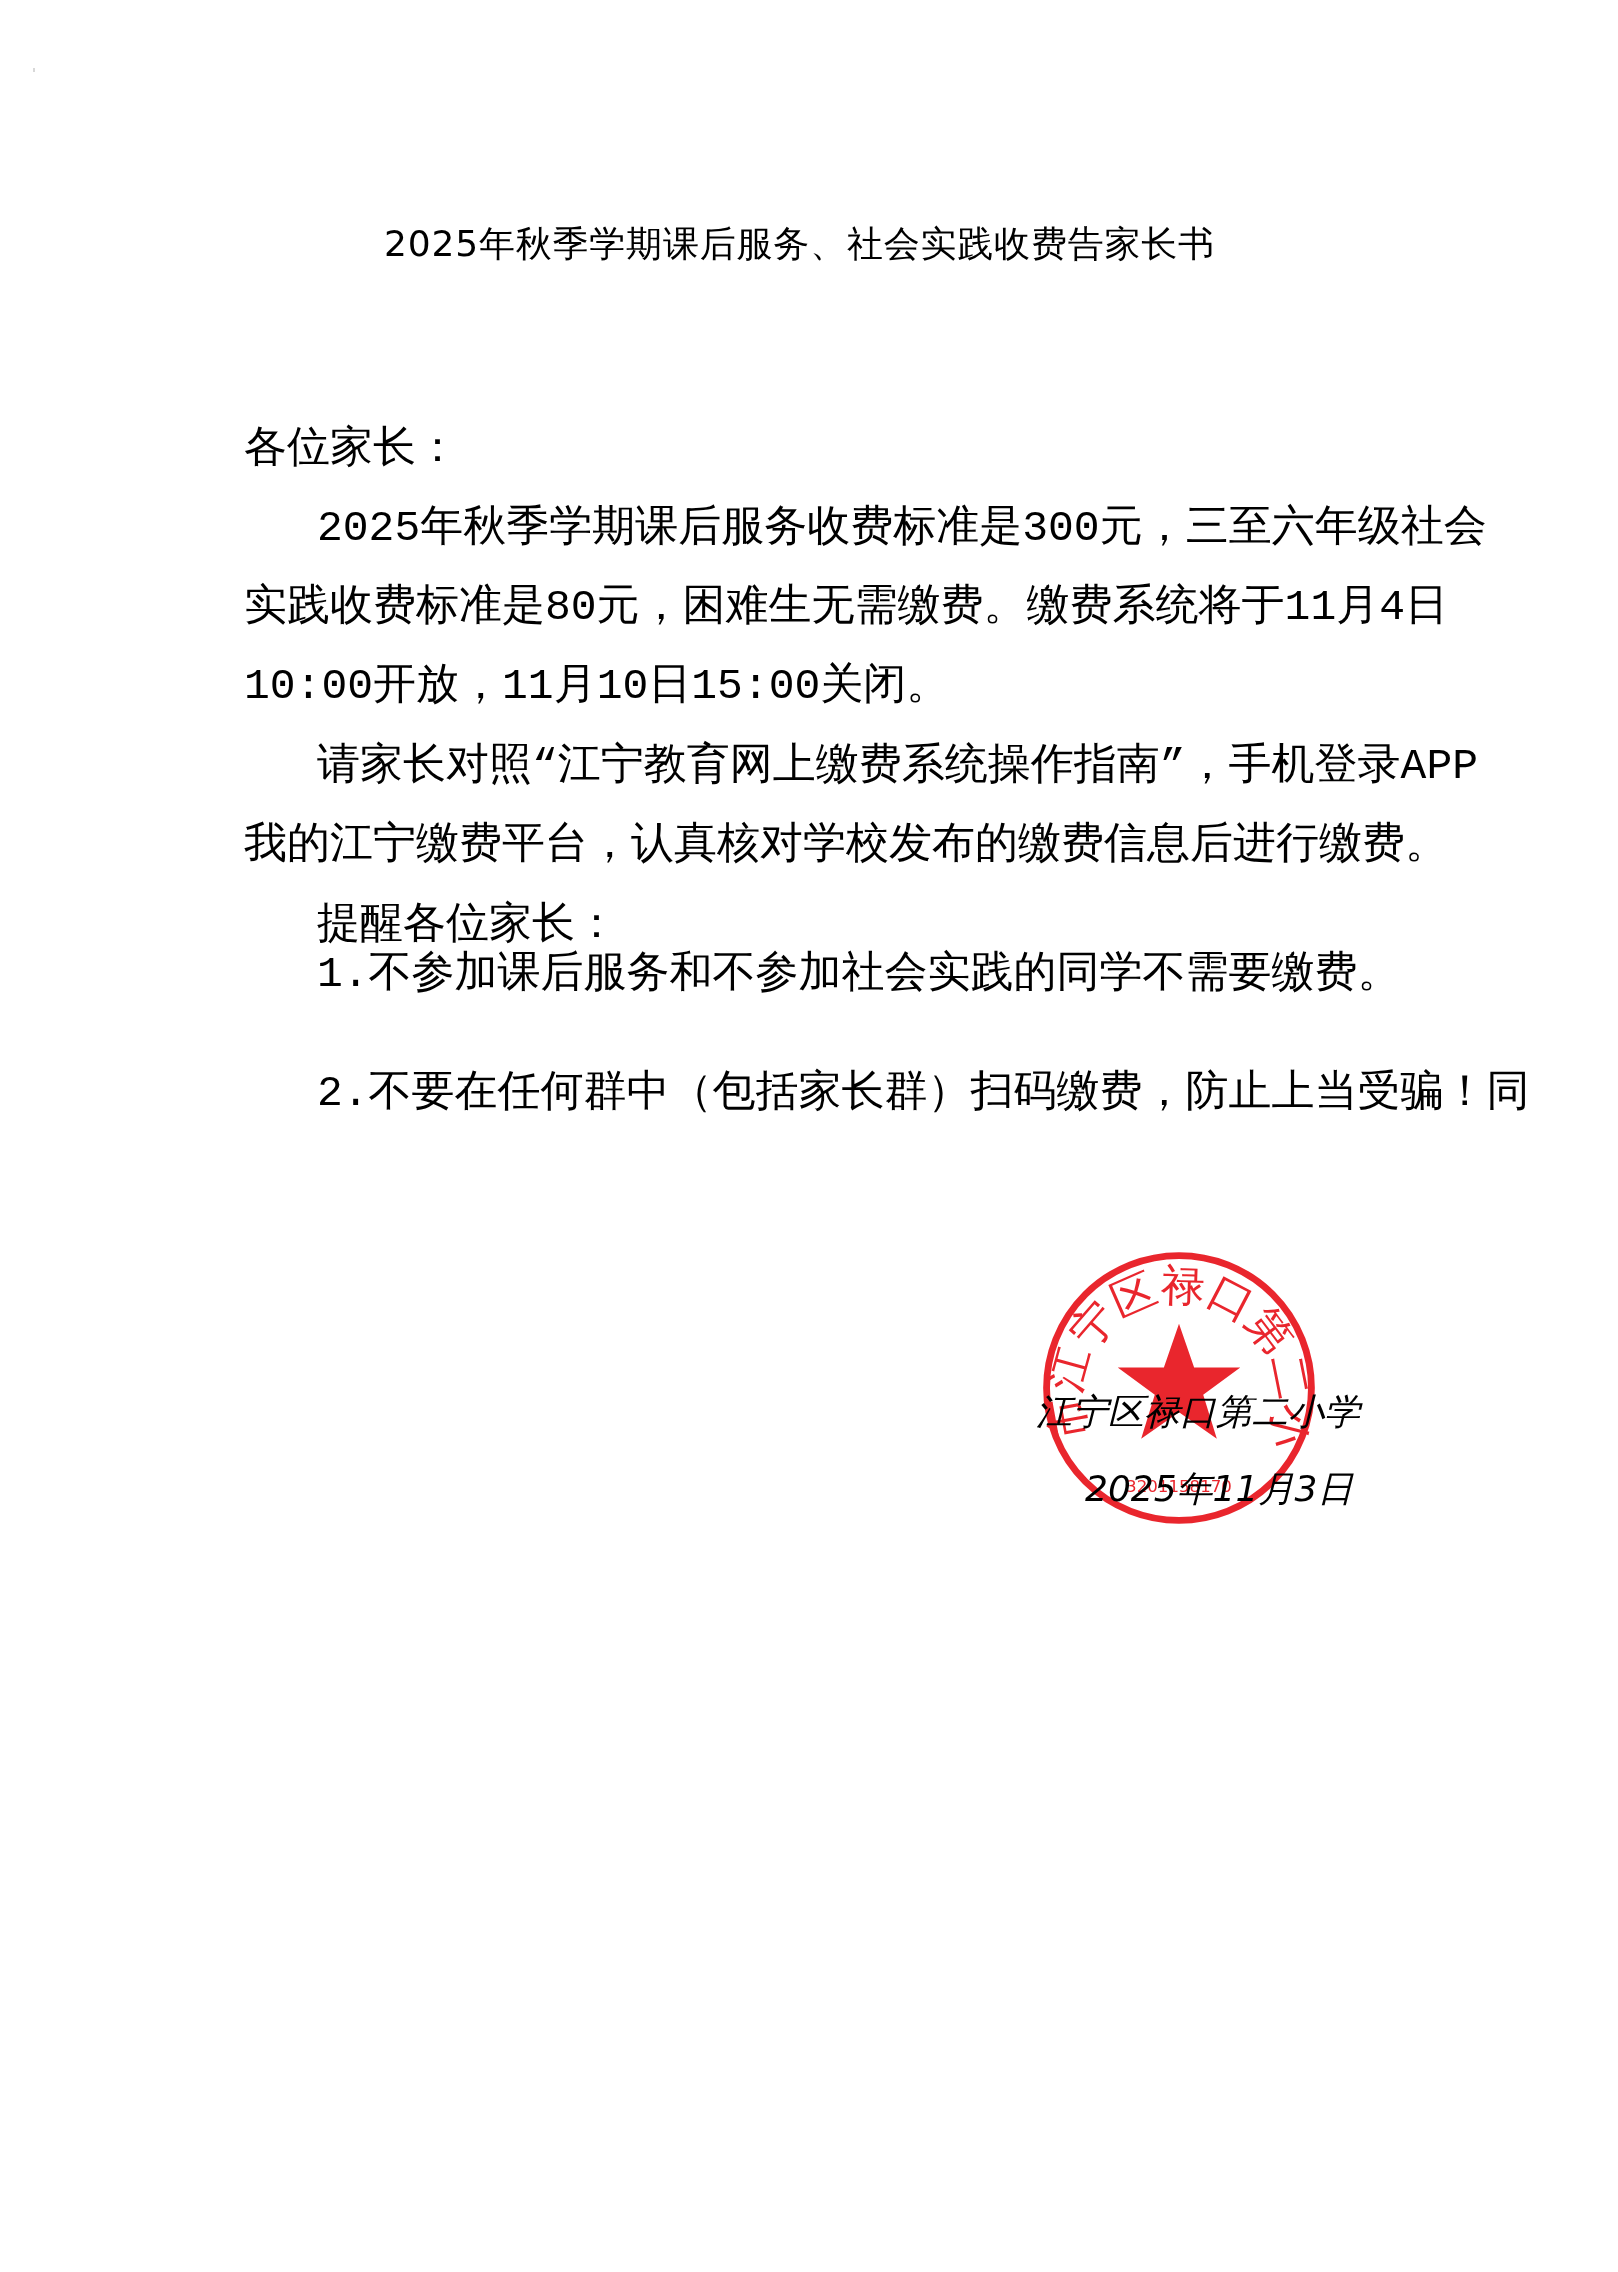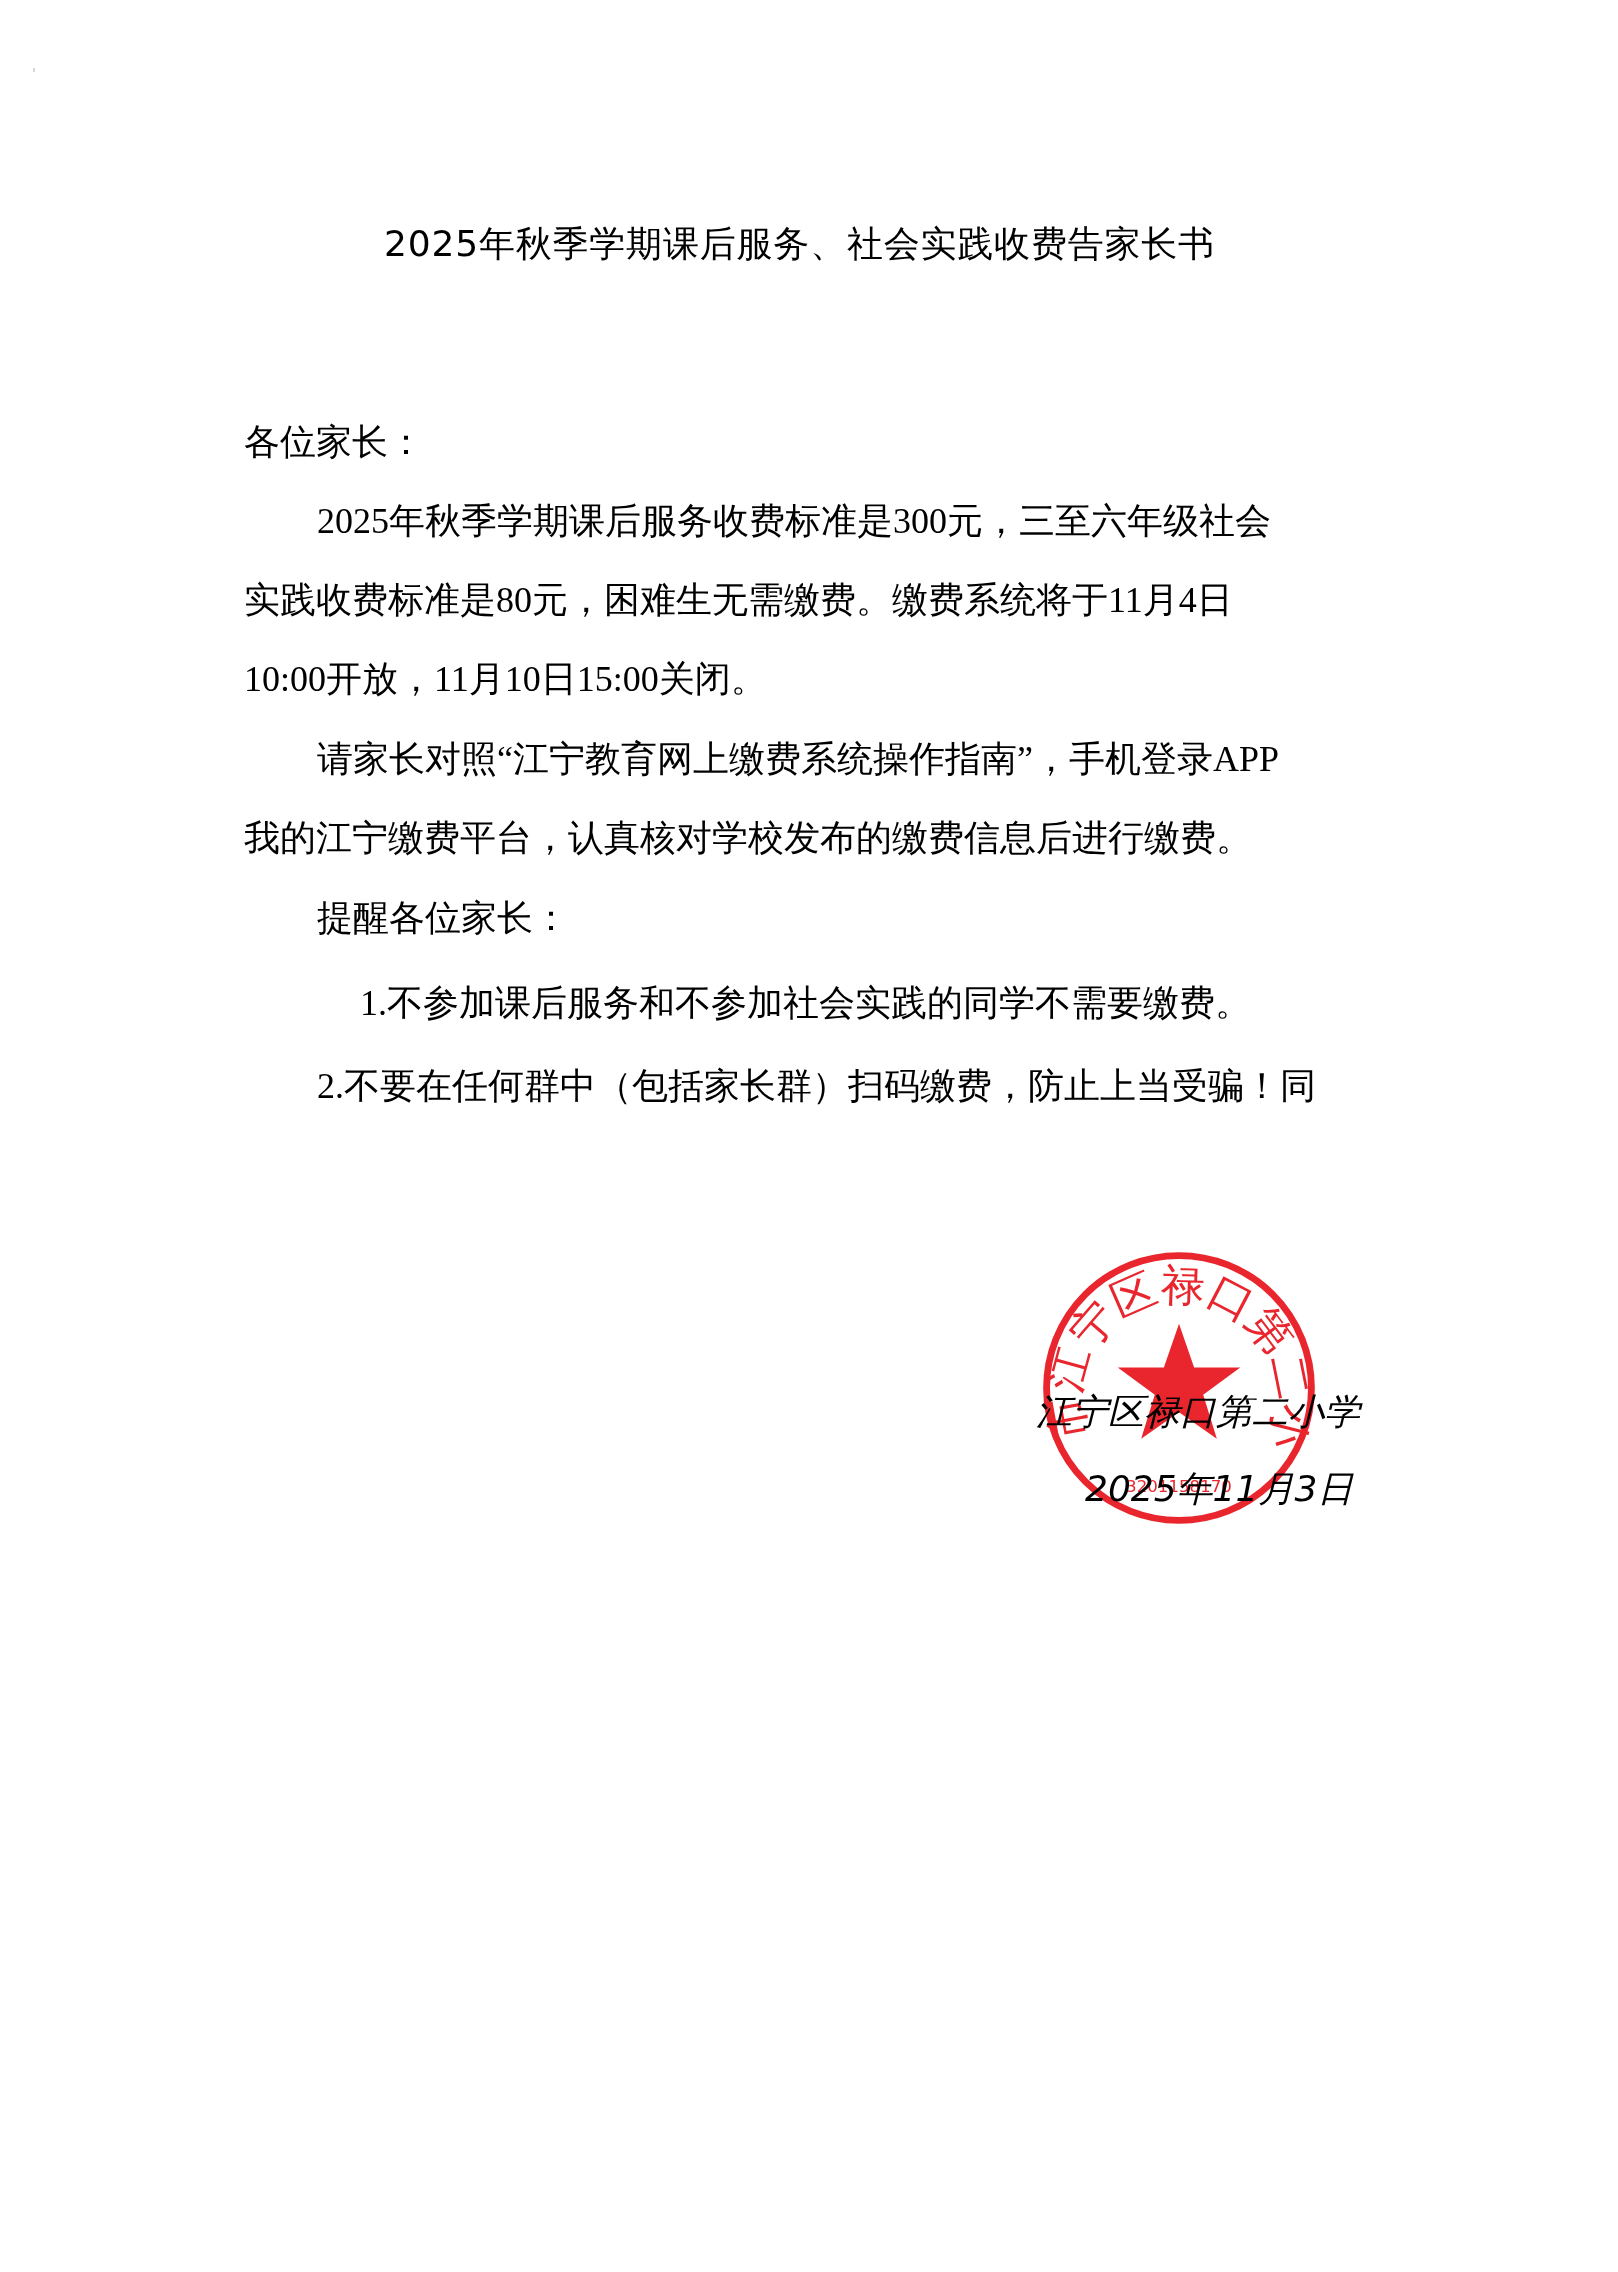--- a/index.html
+++ b/index.html
@@ -27,23 +27,23 @@
       left: 0;
       width: 1599px;
       text-align: center;
       font-size: 36px;
       letter-spacing: 0.8px;
       font-family: "DejaVu Sans", "Liberation Sans", sans-serif;
     }
     .line {
       position: absolute;
       left: 244px;
-      font-size: 36px;
+      font-size: 43px;
       white-space: nowrap;
-      font-family: Liberation Serif, serif;
+      font-family: Liberation Mono, monospace;
     }
     .indent { left: 317px; }
     .sig {
       position: absolute;
       font-size: 36px;
       white-space: nowrap;
       font-family: "DejaVu Sans", "Liberation Sans", sans-serif;
       z-index: 3;
       font-style: italic;
     }
@@ -76,21 +76,21 @@
 
   <div class="line indent" style="top:497px;">2025年秋季学期课后服务收费标准是300元，三至六年级社会</div>
   <div class="line" style="top:576px;text-align:center;">实践收费标准是80元，困难生无需缴费。缴费系统将于11月4日</div>
   <div class="line" style="top:655px;">10:00开放，11月10日15:00关闭。</div>
 
   <div class="line indent" style="top:735px;">请家长对照“江宁教育网上缴费系统操作指南”，手机登录APP</div>
   <div class="line" style="top:814px;">我的江宁缴费平台，认真核对学校发布的缴费信息后进行缴费。</div>
 
   <div class="line indent" style="top:894px;text-align:right;">提醒各位家长：</div>
 
-  <div class="line indent" style="top:979px;margin-left:43px;">1.不参加课后服务和不参加社会实践的同学不需要缴费。</div>
+  <div class="line indent" style="top:943px;">1.不参加课后服务和不参加社会实践的同学不需要缴费。</div>
 
   <div class="line indent" style="top:1062px;">2.不要在任何群中（包括家长群）扫码缴费，防止上当受骗！同</div>
 
   <svg class="stamp" viewBox="0 0 370 370">
     <defs>
       <path id="sealArc" d="M 70 260 A 130 130 0 1 1 300 260"></path>
     </defs>
     <circle cx="185" cy="185" r="175" fill="none" stroke="#e8141c" stroke-width="9"></circle>
     <text font-size="58" fill="#e8141c" font-family="DejaVu Sans, sans-serif">
       <textPath href="#sealArc" startOffset="2%">市江宁区禄口第二小学</textPath>

